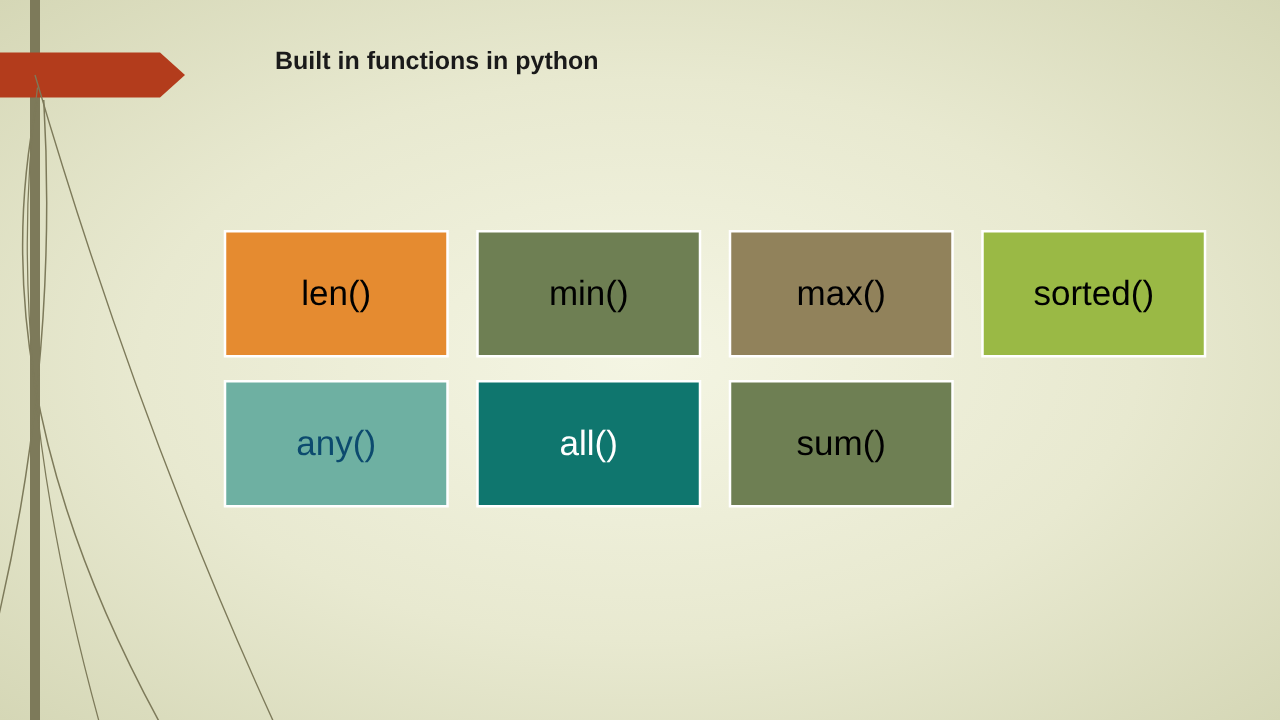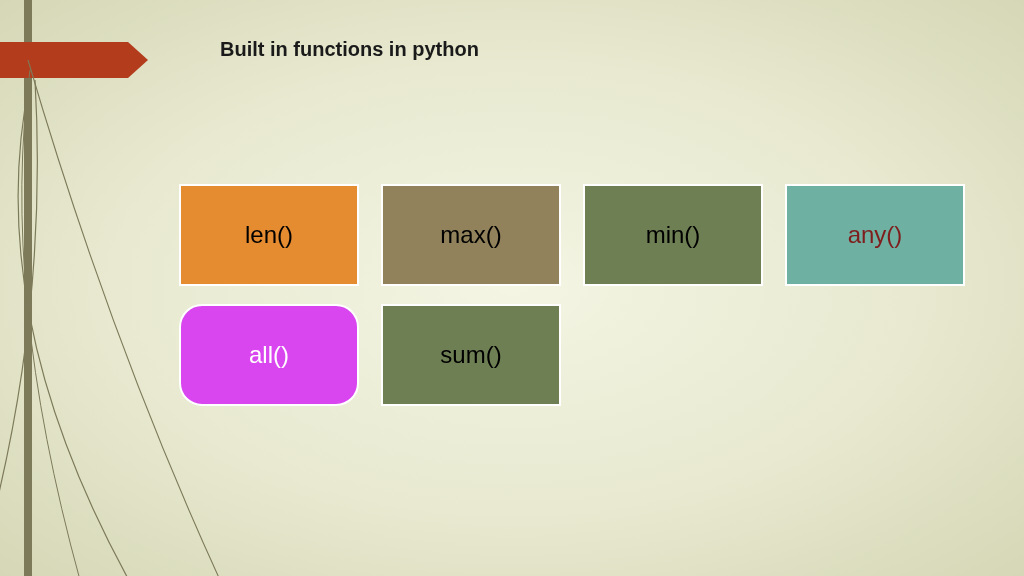--- a/index.html
+++ b/index.html
@@ -61,30 +61,30 @@
       top: 185px;
       display: grid;
       grid-template-columns: repeat(4, 178px);
       grid-template-rows: repeat(2, 100px);
       gap: 20px 24px;
     }
     .tile {
       display: flex;
       align-items: center;
       justify-content: center;
-      font-size: 24px;
+      font-size: 28px;
       outline: 2px solid #fff;
       outline-offset: -1px;
     }
     .c-orange   { background: #e58b30; color: #000; }
     .c-olive    { background: #91825b; color: #000; }
     .c-moss     { background: #6e7f53; color: #000; }
     .c-lime     { background: #9ab945; color: #000; }
-    .c-teal     { background: #6eb0a2; color: #7f1d1d; }
-    .c-orange-w { background: #d946ef; color: #fff; border-radius: 22px; }
+    .c-teal     { background: #6eb0a2; color: #0c4a6e; }
+    .c-orange-w { background: #0f766e; color: #fff; }
   </style>
 </head>
 <body>
 
 <div class="left-bar"></div>
 
 <div class="accent-arrow">
   <div class="accent-rect"></div>
   <div class="accent-tip"></div>
 </div>
@@ -95,25 +95,28 @@
   <path d="M 68 20 Q 150 300 260 540" stroke="#7d7a5a" stroke-width="1.1" fill="none"></path>
   <path d="M 70 30 Q 40 250 120 540" stroke="#7d7a5a" stroke-width="1" fill="none"></path>
 </svg>
 
 <h1 class="title">Built in functions in python</h1>
 
 <div class="grid">
   <div class="tile c-orange">
       <span>len()</span>
     </div>
+  <div class="tile c-moss">
+      <span>min()</span>
+    </div>
   <div class="tile c-olive">
       <span>max()</span>
     </div>
-  <div class="tile c-moss">
-      <span>min()</span>
+  <div class="tile c-lime">
+      <span>sorted()</span>
     </div>
   <div class="tile c-teal">
       <span>any()</span>
     </div>
   <div class="tile c-orange-w">
       <span>all()</span>
     </div>
   <div class="tile c-moss">
       <span>sum()</span>
     </div>

